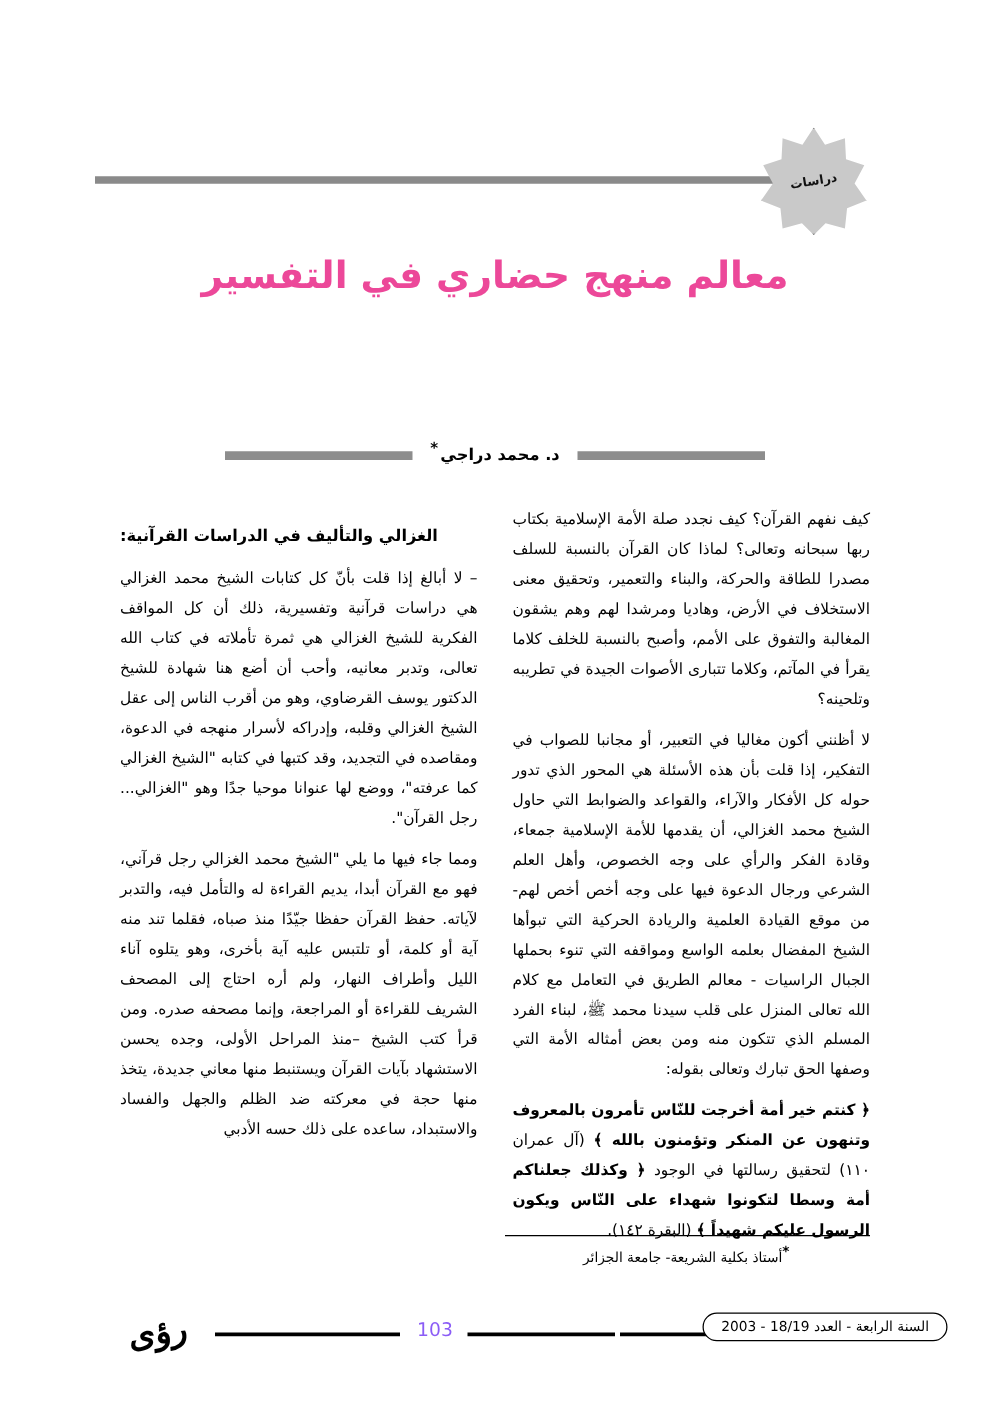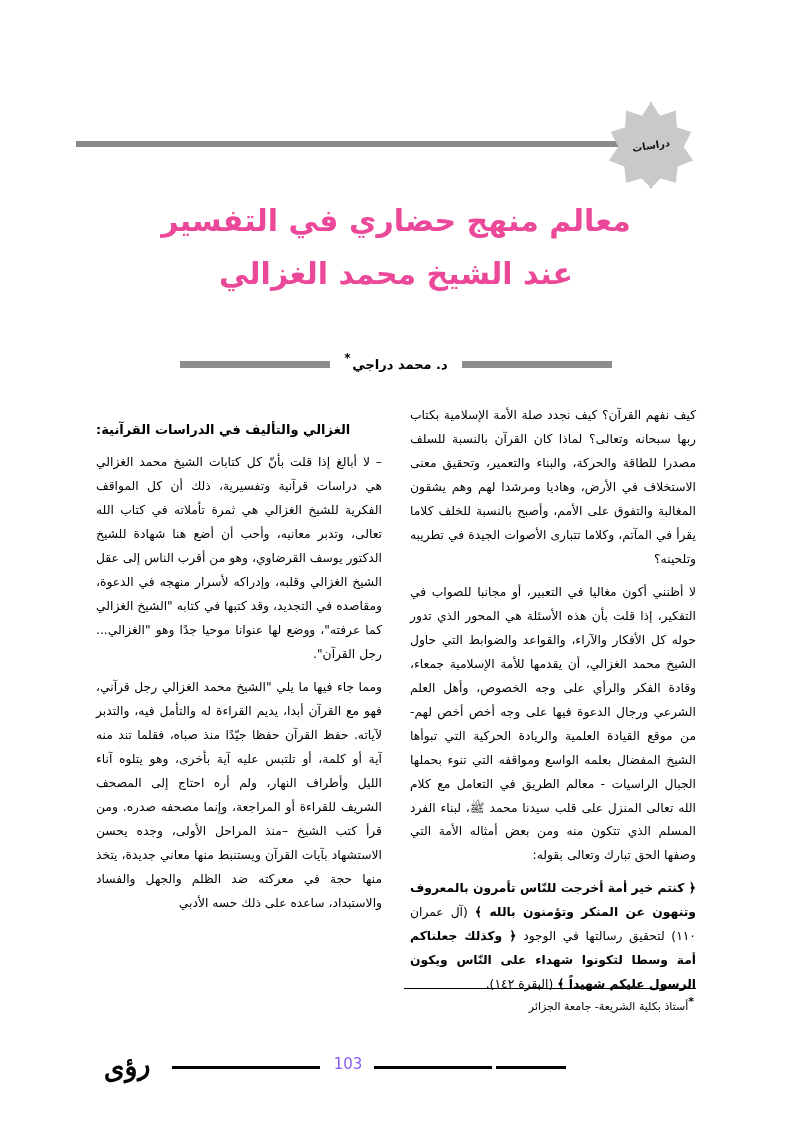--- a/index.html
+++ b/index.html
@@ -158,20 +158,21 @@
     width: 292px;
   }
   .footnote-rule {
     width: 292px;
     height: 1px;
     background: #000;
     margin-bottom: 6px;
   }
   .footnote-text {
     font-size: 11px;
+    text-align: center;
     position: relative;
     padding-right: 2px;
   }
   .footnote-star {
     font-size: 11px;
     font-weight: bold;
     vertical-align: super;
   }
 
   
@@ -242,21 +243,20 @@
 
   <div class="header-band">
     <div class="header-rule"></div>
     <div class="star-badge">
       <span class="star-badge-text">دراسات</span>
     </div>
   </div>
 
   <div class="title-block">
     <div class="title-line">معالم منهج حضاري في التفسير</div>
-    <div class="title-line">عند الشيخ محمد الغزالي</div>
   </div>
 
   <div class="byline-row">
     <div class="byline-bar"></div>
     <div class="byline-name">
       <span class="byline-star">*</span>
       <span>د. محمد دراجي</span>
     </div>
     <div class="byline-bar"></div>
   </div>
@@ -291,15 +291,16 @@
   </div>
 
   <div class="footer">
     <div class="footer-logo">
       <span class="footer-logo-text">رؤى</span>
     </div>
     <div class="footer-line fl-1"></div>
     <div class="page-number">103</div>
     <div class="footer-line fl-2"></div>
     <div class="footer-line fl-3"></div>
+    <div class="issue-box">السنة الرابعة - العدد 18/19 - 2003</div>
   </div>
 
 </div>
 
 </body></html>

